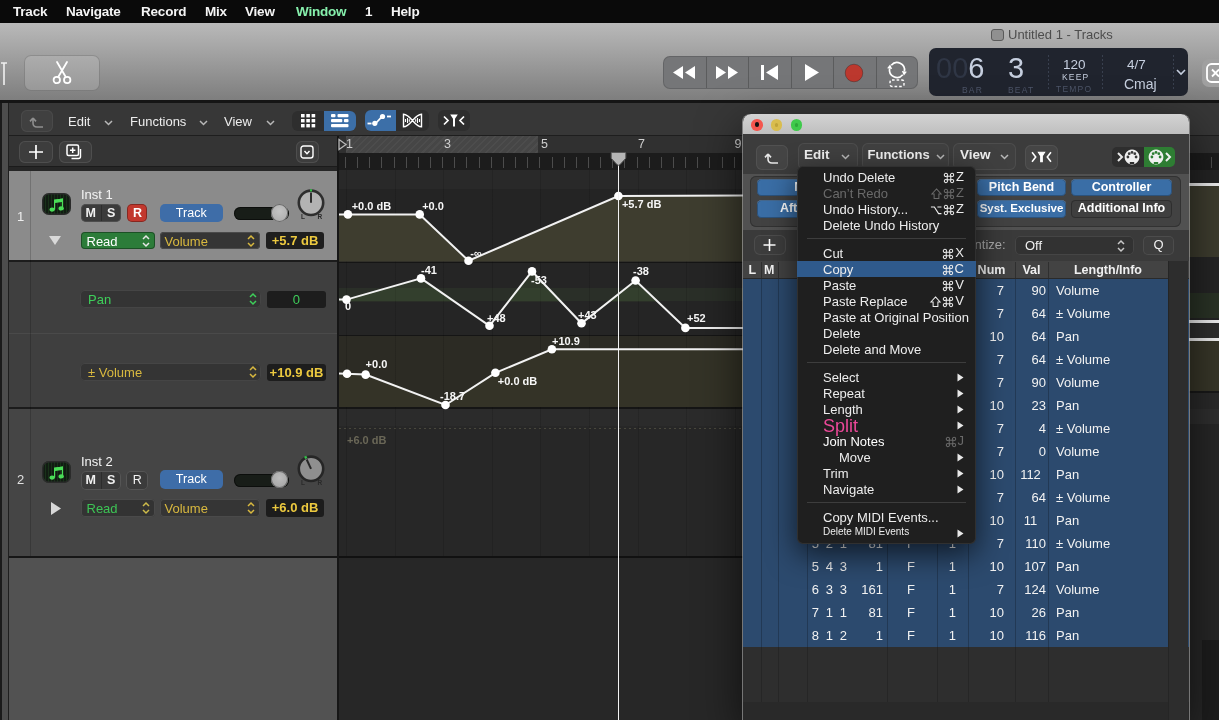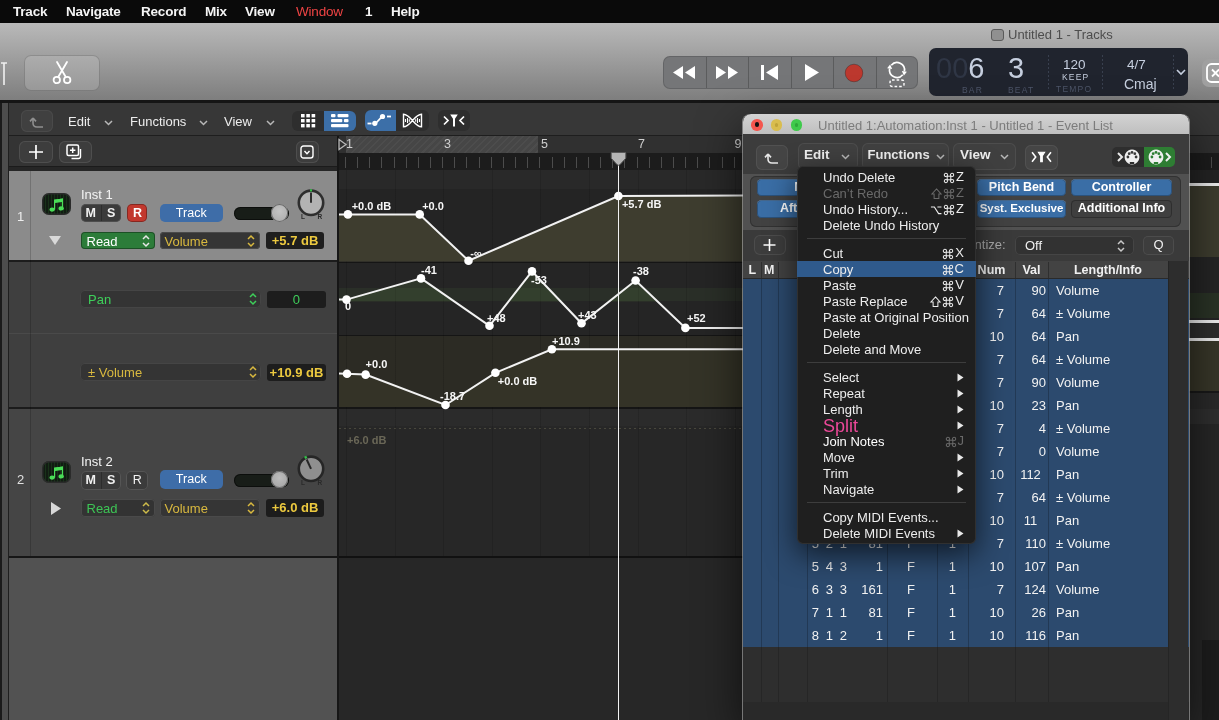--- a/index.html
+++ b/index.html
@@ -8,21 +8,21 @@
 svg{position:absolute;overflow:visible}
 </style></head>
 <body>
 
 <div class="a" style="left:0px;top:0px;width:1219px;height:23px;background:#0a0a0a"></div>
 <div class="tx" style="left:13px;top:4px;font-size:13.5px;color:#f4f4f4;font-weight:600;letter-spacing:-0.2px">Track</div>
 <div class="tx" style="left:66px;top:4px;font-size:13.5px;color:#f4f4f4;font-weight:600;letter-spacing:-0.2px">Navigate</div>
 <div class="tx" style="left:141px;top:4px;font-size:13.5px;color:#f4f4f4;font-weight:600;letter-spacing:-0.2px">Record</div>
 <div class="tx" style="left:205px;top:4px;font-size:13.5px;color:#f4f4f4;font-weight:600;letter-spacing:-0.2px">Mix</div>
 <div class="tx" style="left:245px;top:4px;font-size:13.5px;color:#f4f4f4;font-weight:600;letter-spacing:-0.2px">View</div>
-<div class="tx" style="left:296px;top:4px;font-size:13.5px;color:#ef4444;font-weight:400;letter-spacing:-0.2px">Window</div>
+<div class="tx" style="left:296px;top:4px;font-size:13.5px;color:#86efac;font-weight:700;letter-spacing:-0.2px">Window</div>
 <div class="tx" style="left:365px;top:4px;font-size:13.5px;color:#f4f4f4;font-weight:600;letter-spacing:-0.2px">1</div>
 <div class="tx" style="left:391px;top:4px;font-size:13.5px;color:#f4f4f4;font-weight:600;letter-spacing:-0.2px">Help</div>
 <div class="a" style="left:0px;top:23px;width:1219px;height:77px;background:linear-gradient(#b9b9b9,#7e7e7e)"></div>
 <div class="a" style="left:991px;top:29px;width:13px;height:12px;border:1.5px solid #5a5a5a;border-radius:3px;background:#909090"></div>
 <div class="tx" style="left:1008px;top:27px;font-size:13px;color:#4d4d4d;font-weight:500">Untitled 1 - Tracks</div>
 <svg style="left:0px;top:60px" width="10" height="28" viewBox="0 0 10 28">
     <path d="M4 3 v22 M1 3 h6" stroke="#f0f0f0" stroke-width="1.6" fill="none"></path>
   </svg>
 <div class="a" style="left:24px;top:55px;width:76px;height:36px;background:linear-gradient(#adadad,#989898);border-radius:7px;box-shadow:inset 0 0 0 1px rgba(0,0,0,0.18)"></div>
 <svg style="left:51px;top:60px" width="22" height="26" viewBox="0 0 22 26">
@@ -417,21 +417,20 @@
 <div class="a" style="left:0px;top:0px;width:445.5px;height:20.5px;background:linear-gradient(#d3d3d3,#bfbfbf);border-radius:8px 8px 0 0;border-bottom:1px solid #3a3a3a"></div>
 <div class="a" style="left:8.3px;top:5.2px;width:11.4px;height:11.4px;border-radius:50%;background:#f4564e">
         <div style="position:absolute;left:3.3000000000000003px;top:3.3000000000000003px;width:4.8px;height:4.8px;border-radius:50%;background:#111111"></div>
       </div>
 <div class="a" style="left:28.099999999999998px;top:5.2px;width:11.4px;height:11.4px;border-radius:50%;background:#d9bd4e">
         <div style="position:absolute;left:4.0px;top:4.0px;width:3.4px;height:3.4px;border-radius:50%;background:#c0a43a"></div>
       </div>
 <div class="a" style="left:47.9px;top:5.2px;width:11.4px;height:11.4px;border-radius:50%;background:#3fca4b">
         <div style="position:absolute;left:4.0px;top:4.0px;width:3.4px;height:3.4px;border-radius:50%;background:#2ea83a"></div>
       </div>
-<div class="tx" style="left:0px;top:3.5px;width:445px;text-align:center;font-size:13px;color:#7c7c7c;font-weight:500">Untitled 1:Automation:Inst 1 - Untitled 1 - Event List</div>
 <div class="a" style="left:0px;top:21.5px;width:445.5px;height:38.5px;background:#3c3c3c"></div>
 <div class="a" style="left:12.5px;top:30.5px;width:32px;height:25px;background:#454545;border-radius:6px;box-shadow:inset 0 0 0 1px #515151"></div>
 <svg style="left:21px;top:36px" width="16" height="14" viewBox="0 0 16 14">
         <path d="M14 13 H8 Q4 13 4 9 V4 M4 4 L1 7.4 M4 4 L7 7.4" stroke="#e8e8e8" stroke-width="1.6" fill="none"></path>
       </svg>
 <div class="a" style="left:55px;top:29px;width:60px;height:27px;background:#404040;border-radius:6px;box-shadow:inset 0 0 0 1px #4d4d4d"></div>
 <div class="tx" style="left:61px;top:33px;font-size:13.5px;color:#f0f0f0;font-weight:600">Edit</div>
 <svg style="left:98px;top:40px" width="9" height="6" viewBox="0 0 9 6">
         <path d="M1 1 L4.5 4.5 L8 1" stroke="#b8b8b8" stroke-width="1.5" fill="none"></path>
       </svg>
@@ -818,39 +817,39 @@
           <g stroke="#6a6a6a" stroke-width="1.2" fill="none">
             <circle cx="3.4" cy="3.4" r="1.9"></circle>
             <circle cx="10.6" cy="3.4" r="1.9"></circle>
             <circle cx="3.4" cy="10.6" r="1.9"></circle>
             <circle cx="10.6" cy="10.6" r="1.9"></circle>
             <rect x="4.9" y="4.9" width="4.2" height="4.2"></rect>
           </g>
         </svg>
         <span style="font-size:13px;color:#6a6a6a">J</span>
       </div>
-<div class="tx" style="left:26px;top:283.5px;font-size:13px;color:#ededed">Move</div>
+<div class="tx" style="left:42px;top:283.5px;font-size:13px;color:#ededed">Move</div>
 <div class="a" style="left:160px;top:286.5px;width:7px;height:9px">
         <svg width="7" height="9" viewBox="0 0 7 9">
           <path d="M0.5 0.5 L6.5 4.5 L0.5 8.5 Z" fill="#e8e8e8"></path>
         </svg>
       </div>
 <div class="tx" style="left:26px;top:299.5px;font-size:13px;color:#ededed">Trim</div>
 <div class="a" style="left:160px;top:302.5px;width:7px;height:9px">
         <svg width="7" height="9" viewBox="0 0 7 9">
           <path d="M0.5 0.5 L6.5 4.5 L0.5 8.5 Z" fill="#e8e8e8"></path>
         </svg>
       </div>
 <div class="tx" style="left:26px;top:315.5px;font-size:13px;color:#ededed">Navigate</div>
 <div class="a" style="left:160px;top:318.5px;width:7px;height:9px">
         <svg width="7" height="9" viewBox="0 0 7 9">
           <path d="M0.5 0.5 L6.5 4.5 L0.5 8.5 Z" fill="#e8e8e8"></path>
         </svg>
       </div>
 <div class="a" style="left:10px;top:336.0px;width:158.5px;height:1px;background:#3d3d3d"></div>
 <div class="tx" style="left:26px;top:343.5px;font-size:13px;color:#ededed">Copy MIDI Events...</div>
-<div class="tx" style="left:26px;top:359.5px;font-size:13px;color:#ededed">Delete MIDI Events</div>
+<div class="tx" style="left:26px;top:359.5px;font-size:10px;color:#ededed">Delete MIDI Events</div>
 <div class="a" style="left:160px;top:362.5px;width:7px;height:9px">
         <svg width="7" height="9" viewBox="0 0 7 9">
           <path d="M0.5 0.5 L6.5 4.5 L0.5 8.5 Z" fill="#e8e8e8"></path>
         </svg>
       </div>
 </div>
   </div>
 </body></html>

